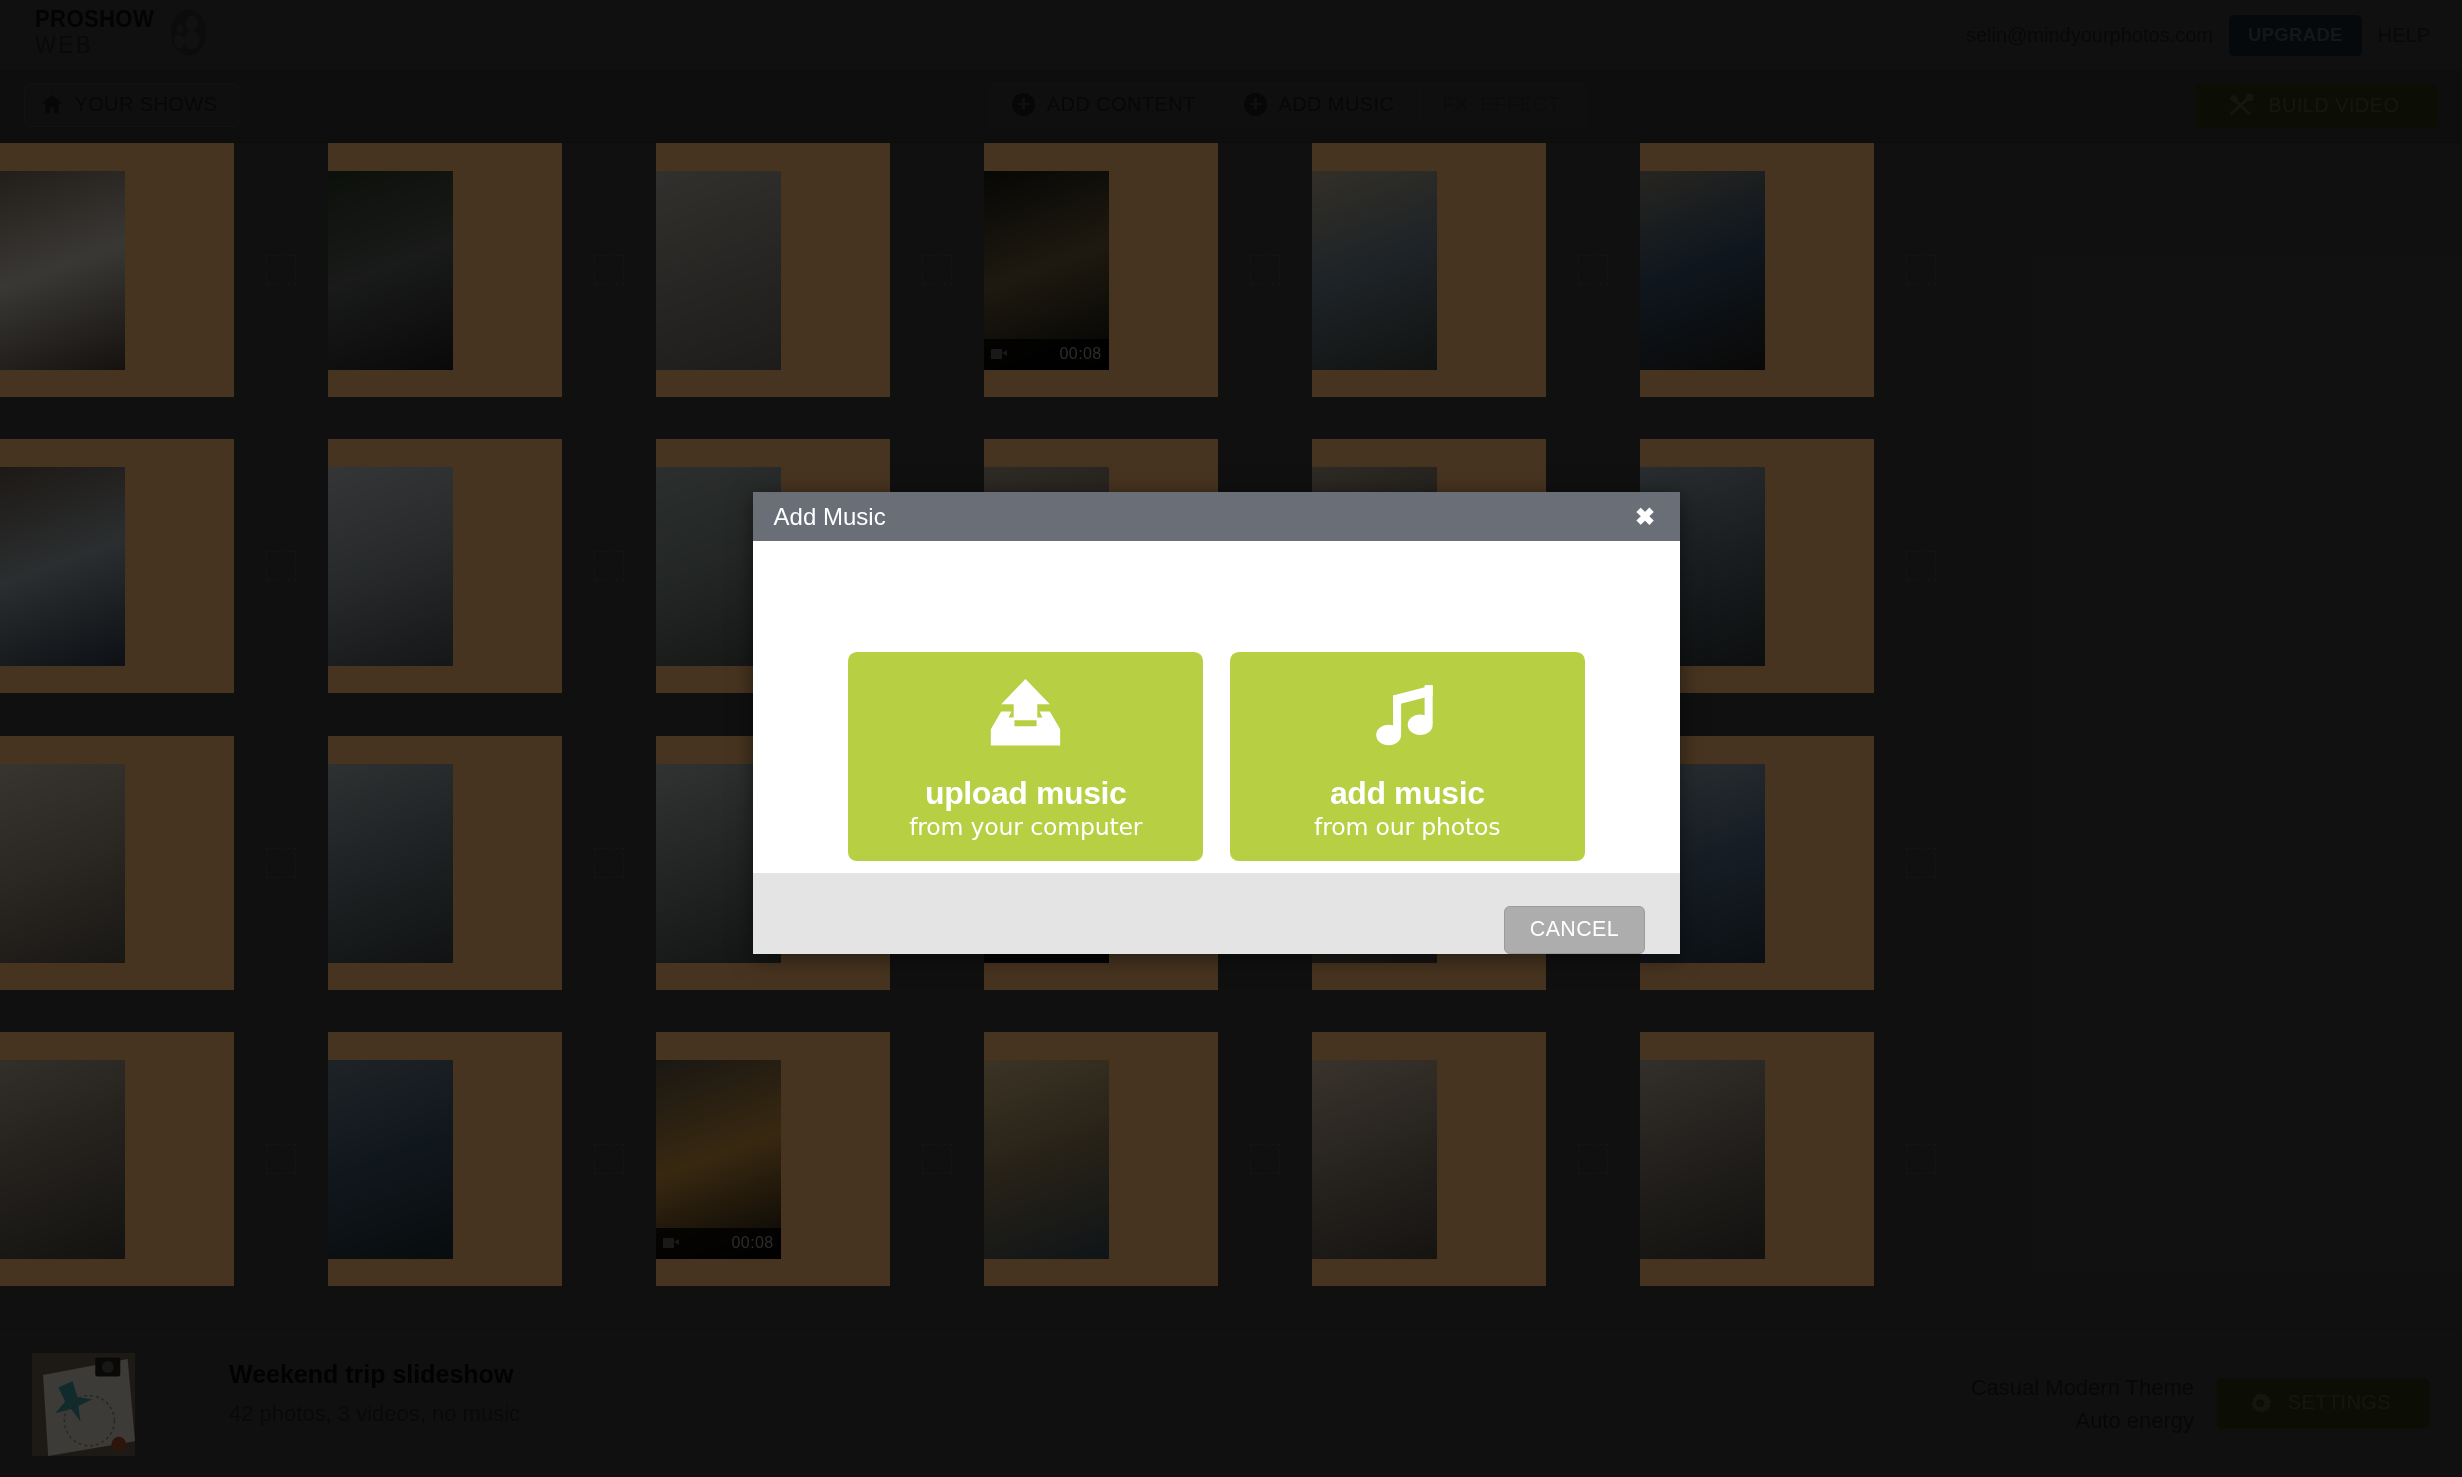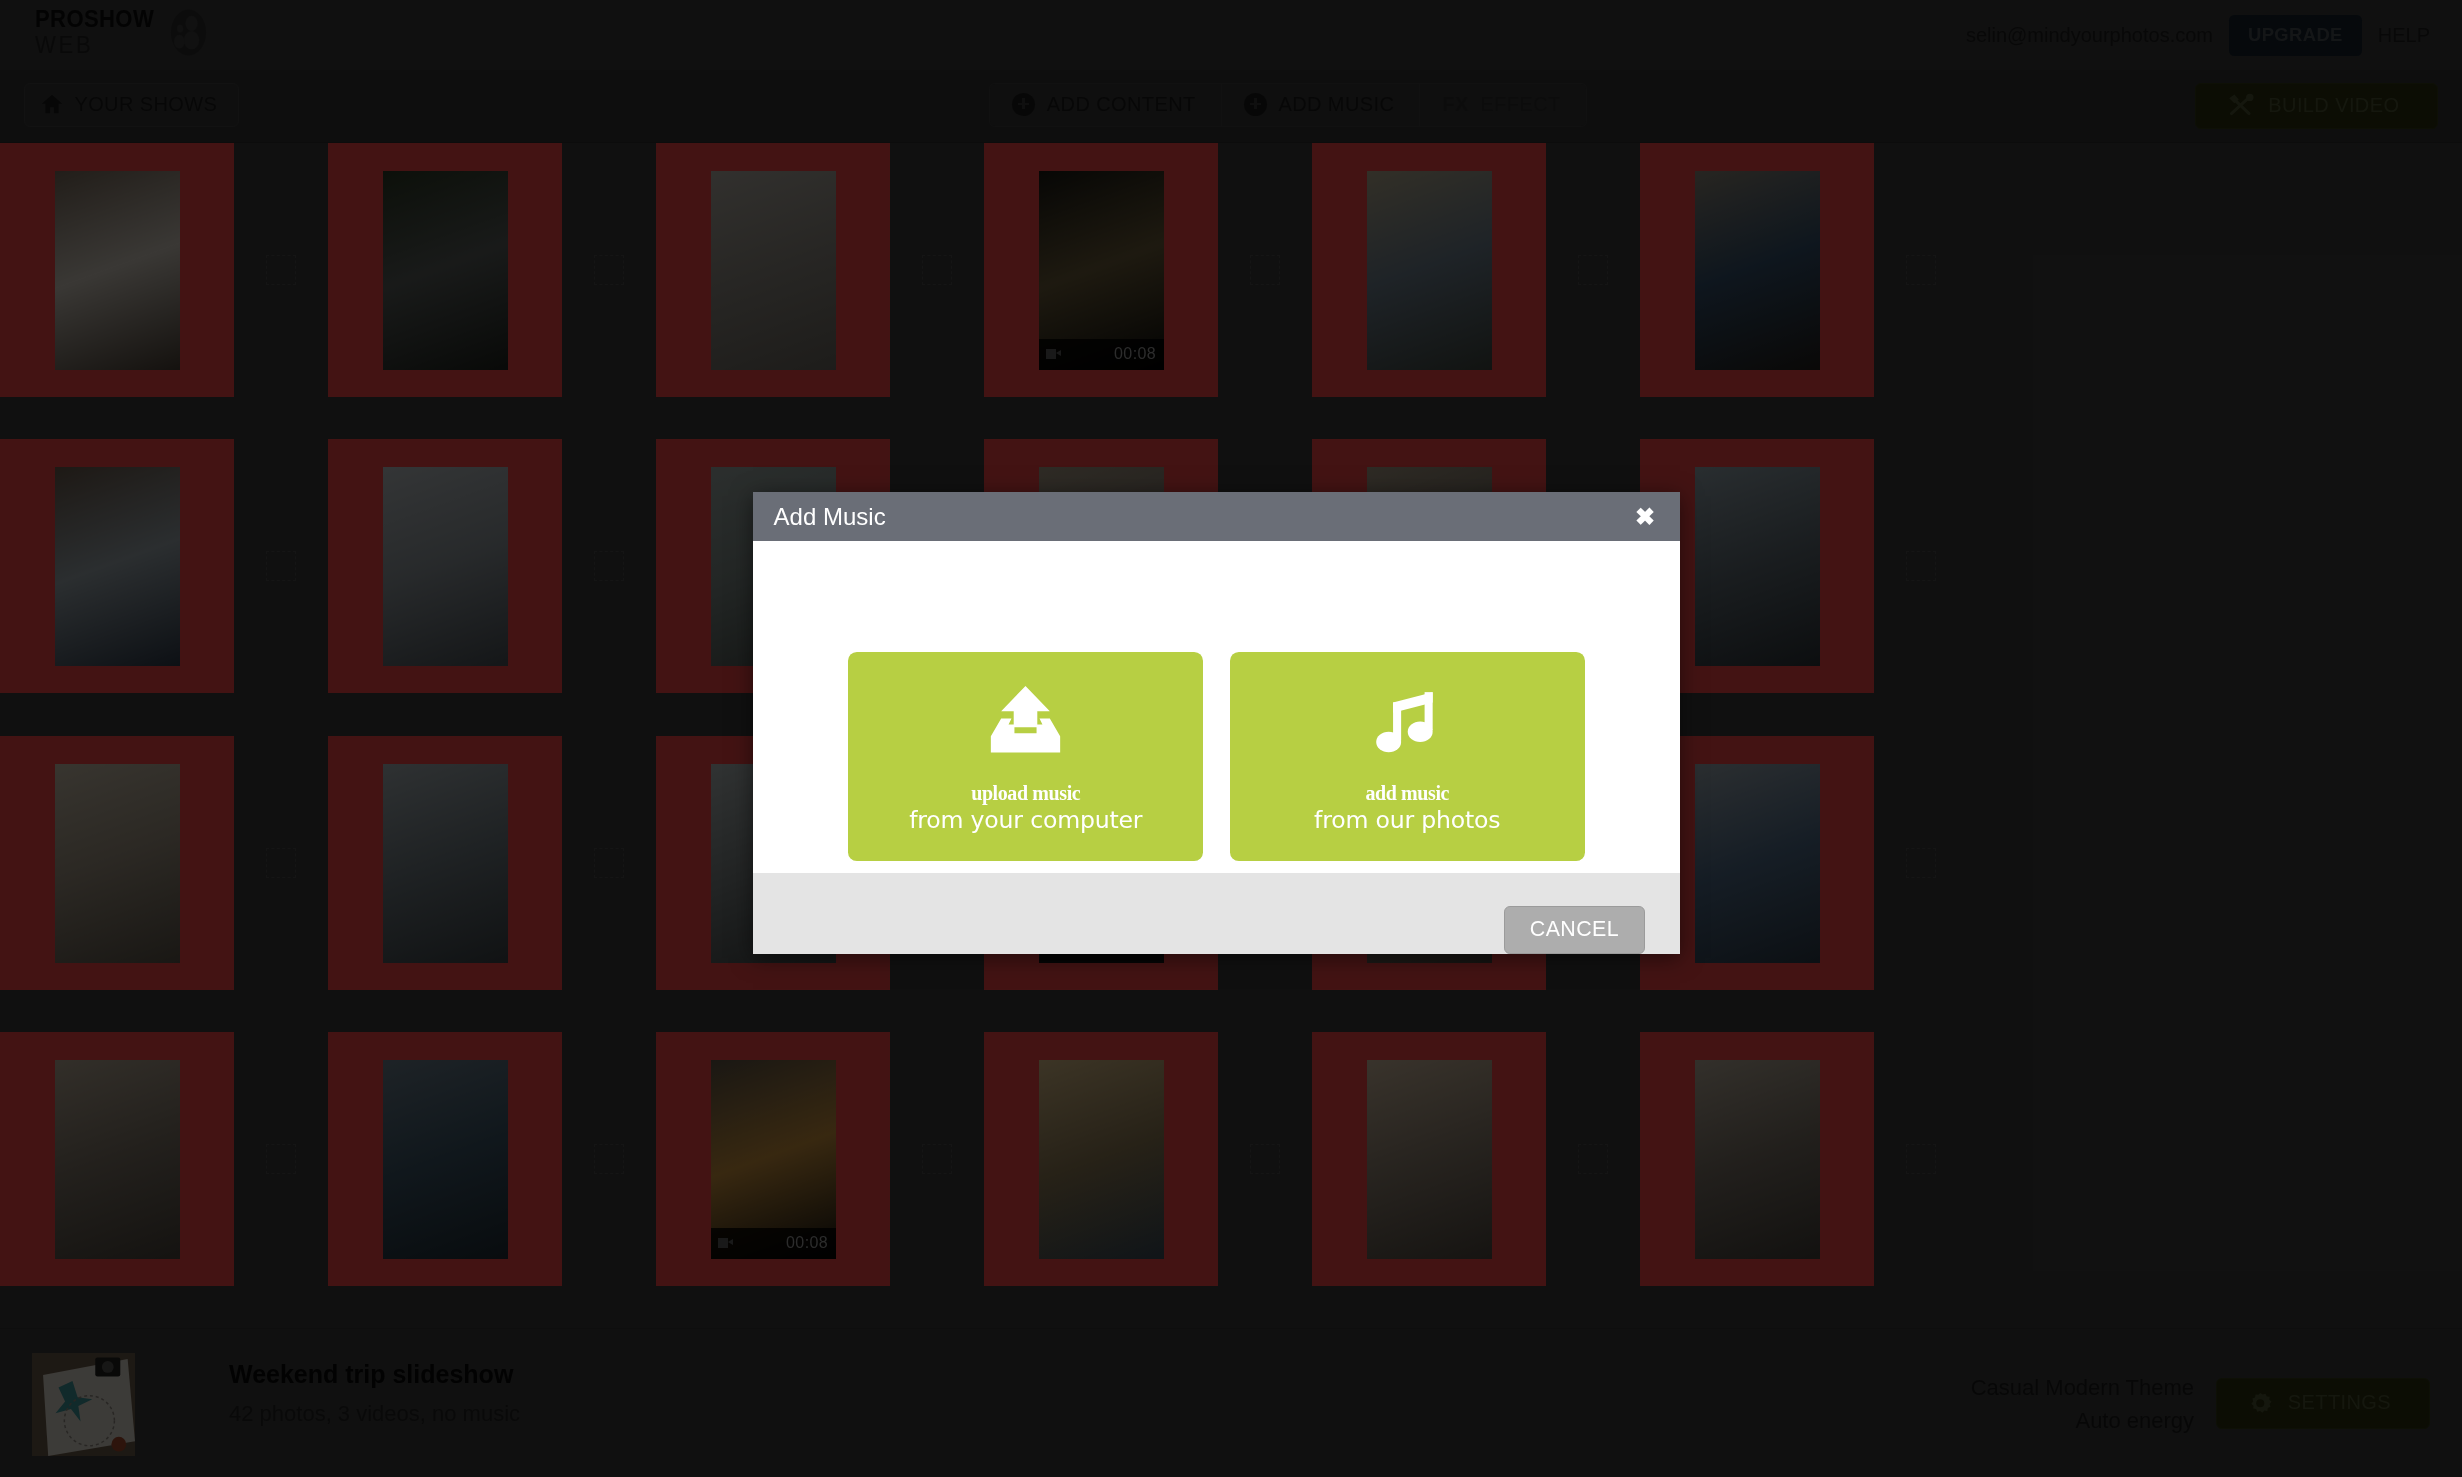--- a/index.html
+++ b/index.html
@@ -130,22 +130,22 @@
     position: absolute; left: 0; top: 143px;
     width: 2462px; height: 1185px;
     background: #3c3c3c;
   }
   .grid-row {
     position: absolute; left: 0; width: 2462px; height: 254px;
     display: flex; align-items: center;
   }
   .cell {
     width: 234px; height: 254px; flex: none;
-    background: #ef4444;
-    display: flex; align-items: center; justify-content: center;
+    background: #fdba74;
+    display: flex; align-items: center; 
     cursor: pointer;
   }
   .thumb {
     width: 125px; height: 199px;
     background: #151515;
     position: relative; overflow: hidden;
   }
   .thumb-img { position: absolute; inset: 0; }
   .vbadge {
     position: absolute; left: 0; right: 0; bottom: 0; height: 31px;
@@ -251,23 +251,23 @@
   }
   .opt-card {
     width: 355px; height: 209px;
     background: #b7cf43; border-radius: 8.8px;
     display: flex; flex-direction: column;
     align-items: center; justify-content: center;
     cursor: pointer; border: none;
   }
   .opt-icon { height: 83px; display: flex; align-items: center; justify-content: center; }
   .opt-main {
-    font-size: 20px; font-weight: 700; color: #ffffff;
+    font-size: 32px; font-weight: 700; color: #ffffff;
     margin-top: 20.6px; letter-spacing: -0.4px;
-    font-family: Liberation Serif, serif;
+    font-family: Liberation Sans, sans-serif;
   }
   .opt-sub {
     font-size: 23.6px; font-weight: 400; color: #ffffff;
     margin-top: 1px; letter-spacing: -0.2px;
     font-family: "DejaVu Sans", sans-serif;
   }
   .modal-foot {
     height: 81px; background: #e4e4e4; flex: none;
     display: flex; align-items: flex-end; justify-content: flex-end;
     padding-right: 35px;

